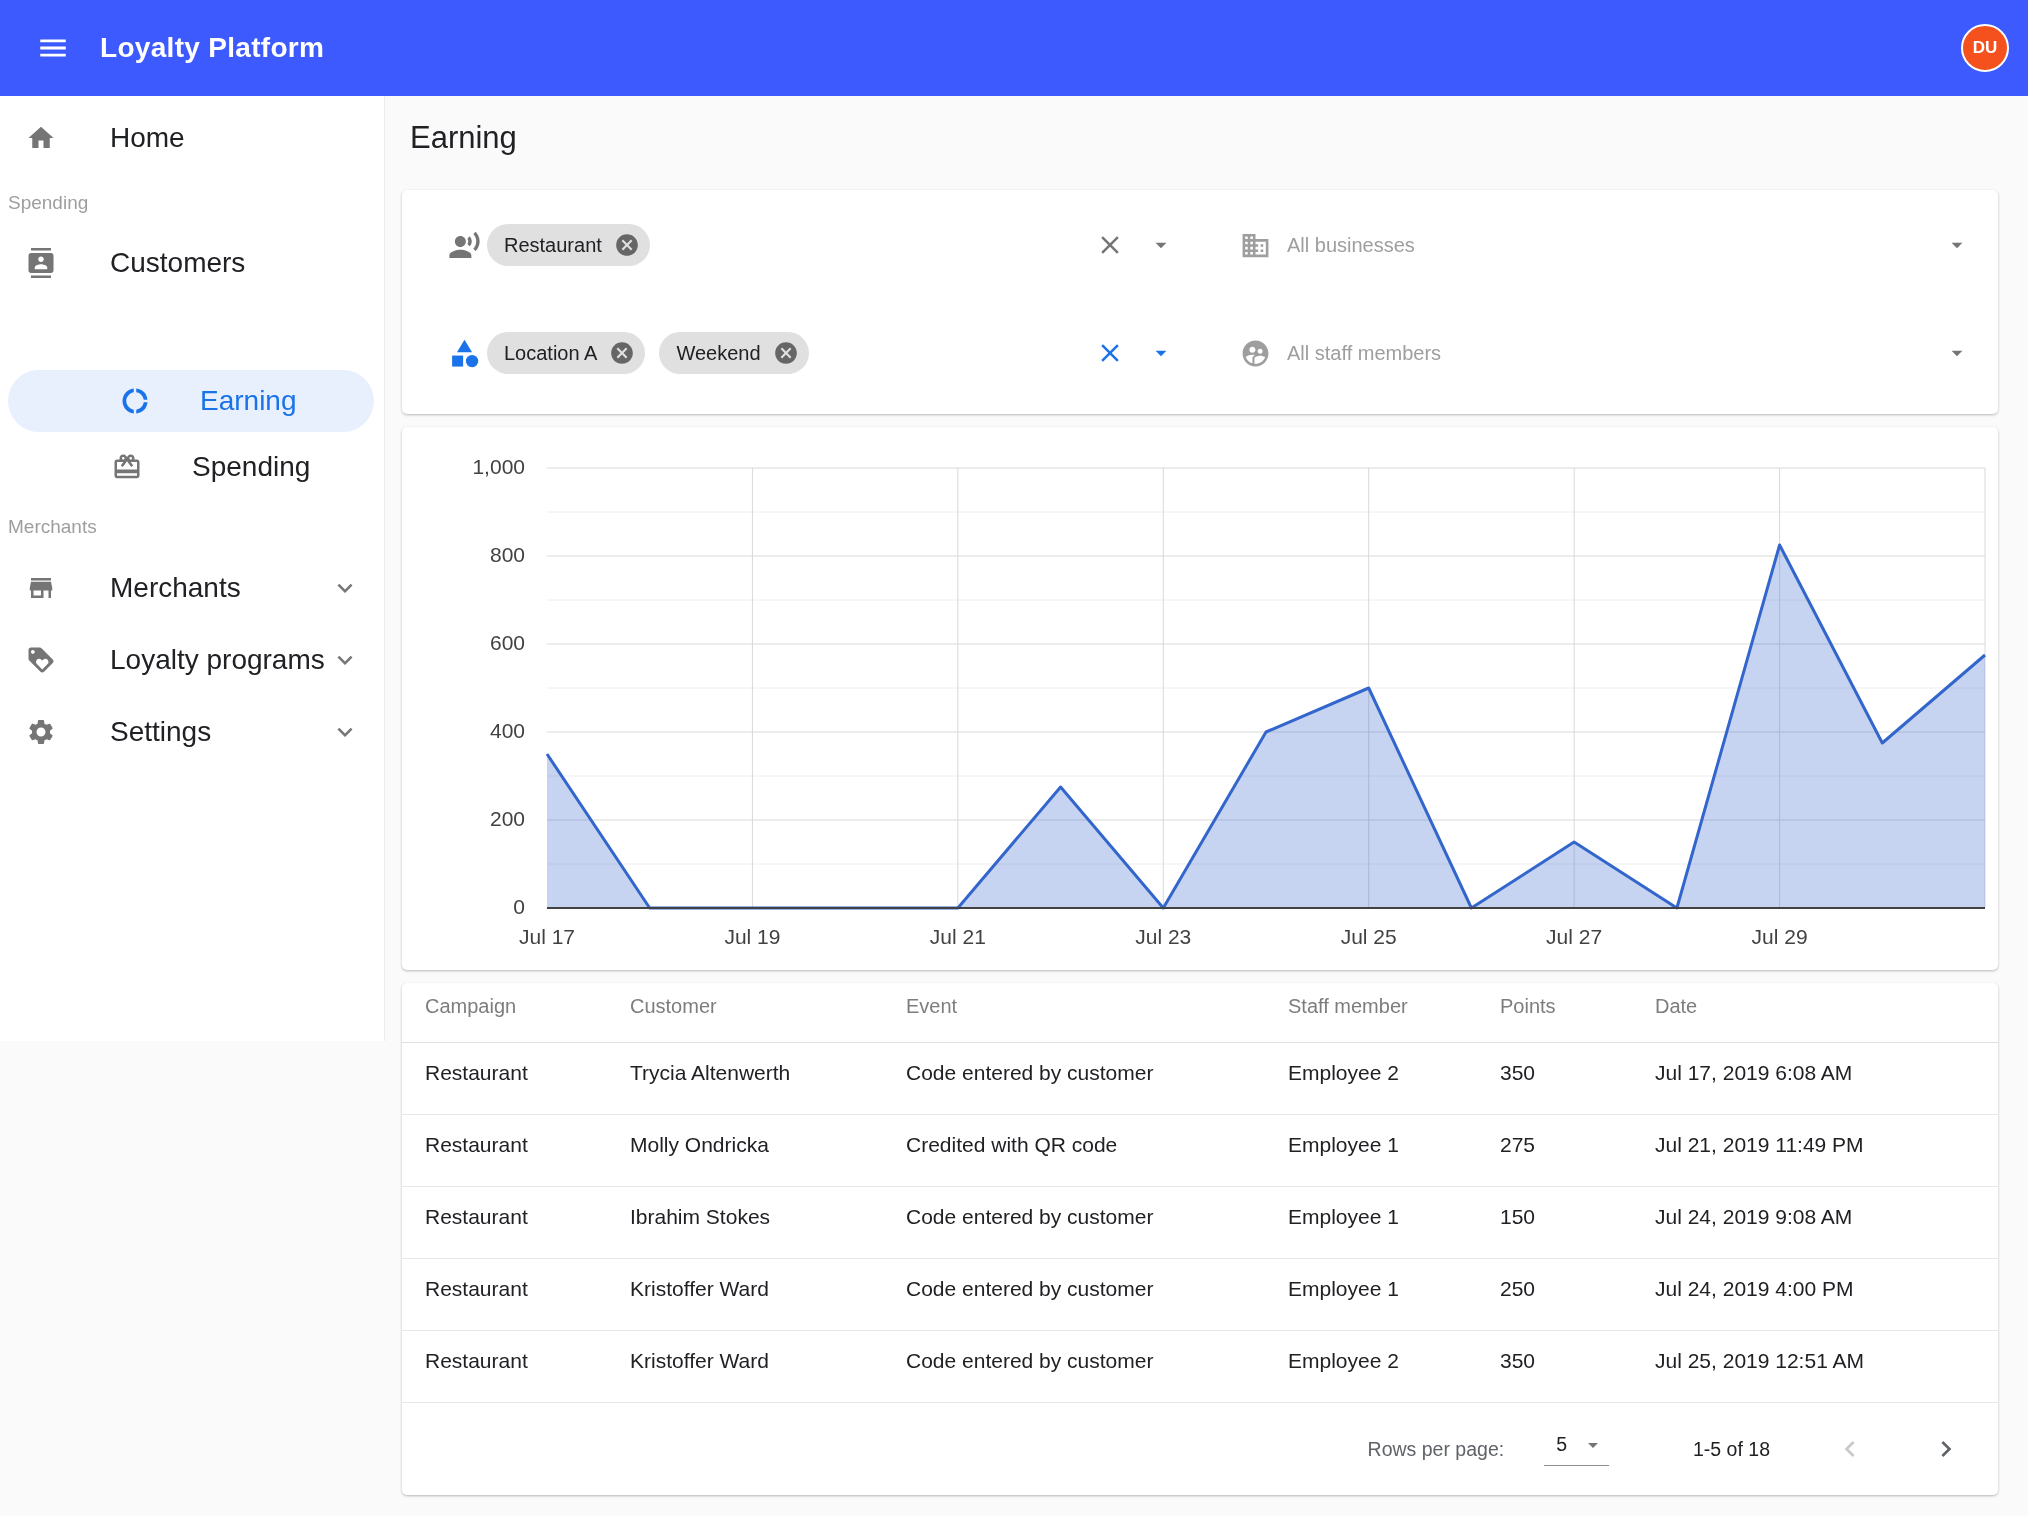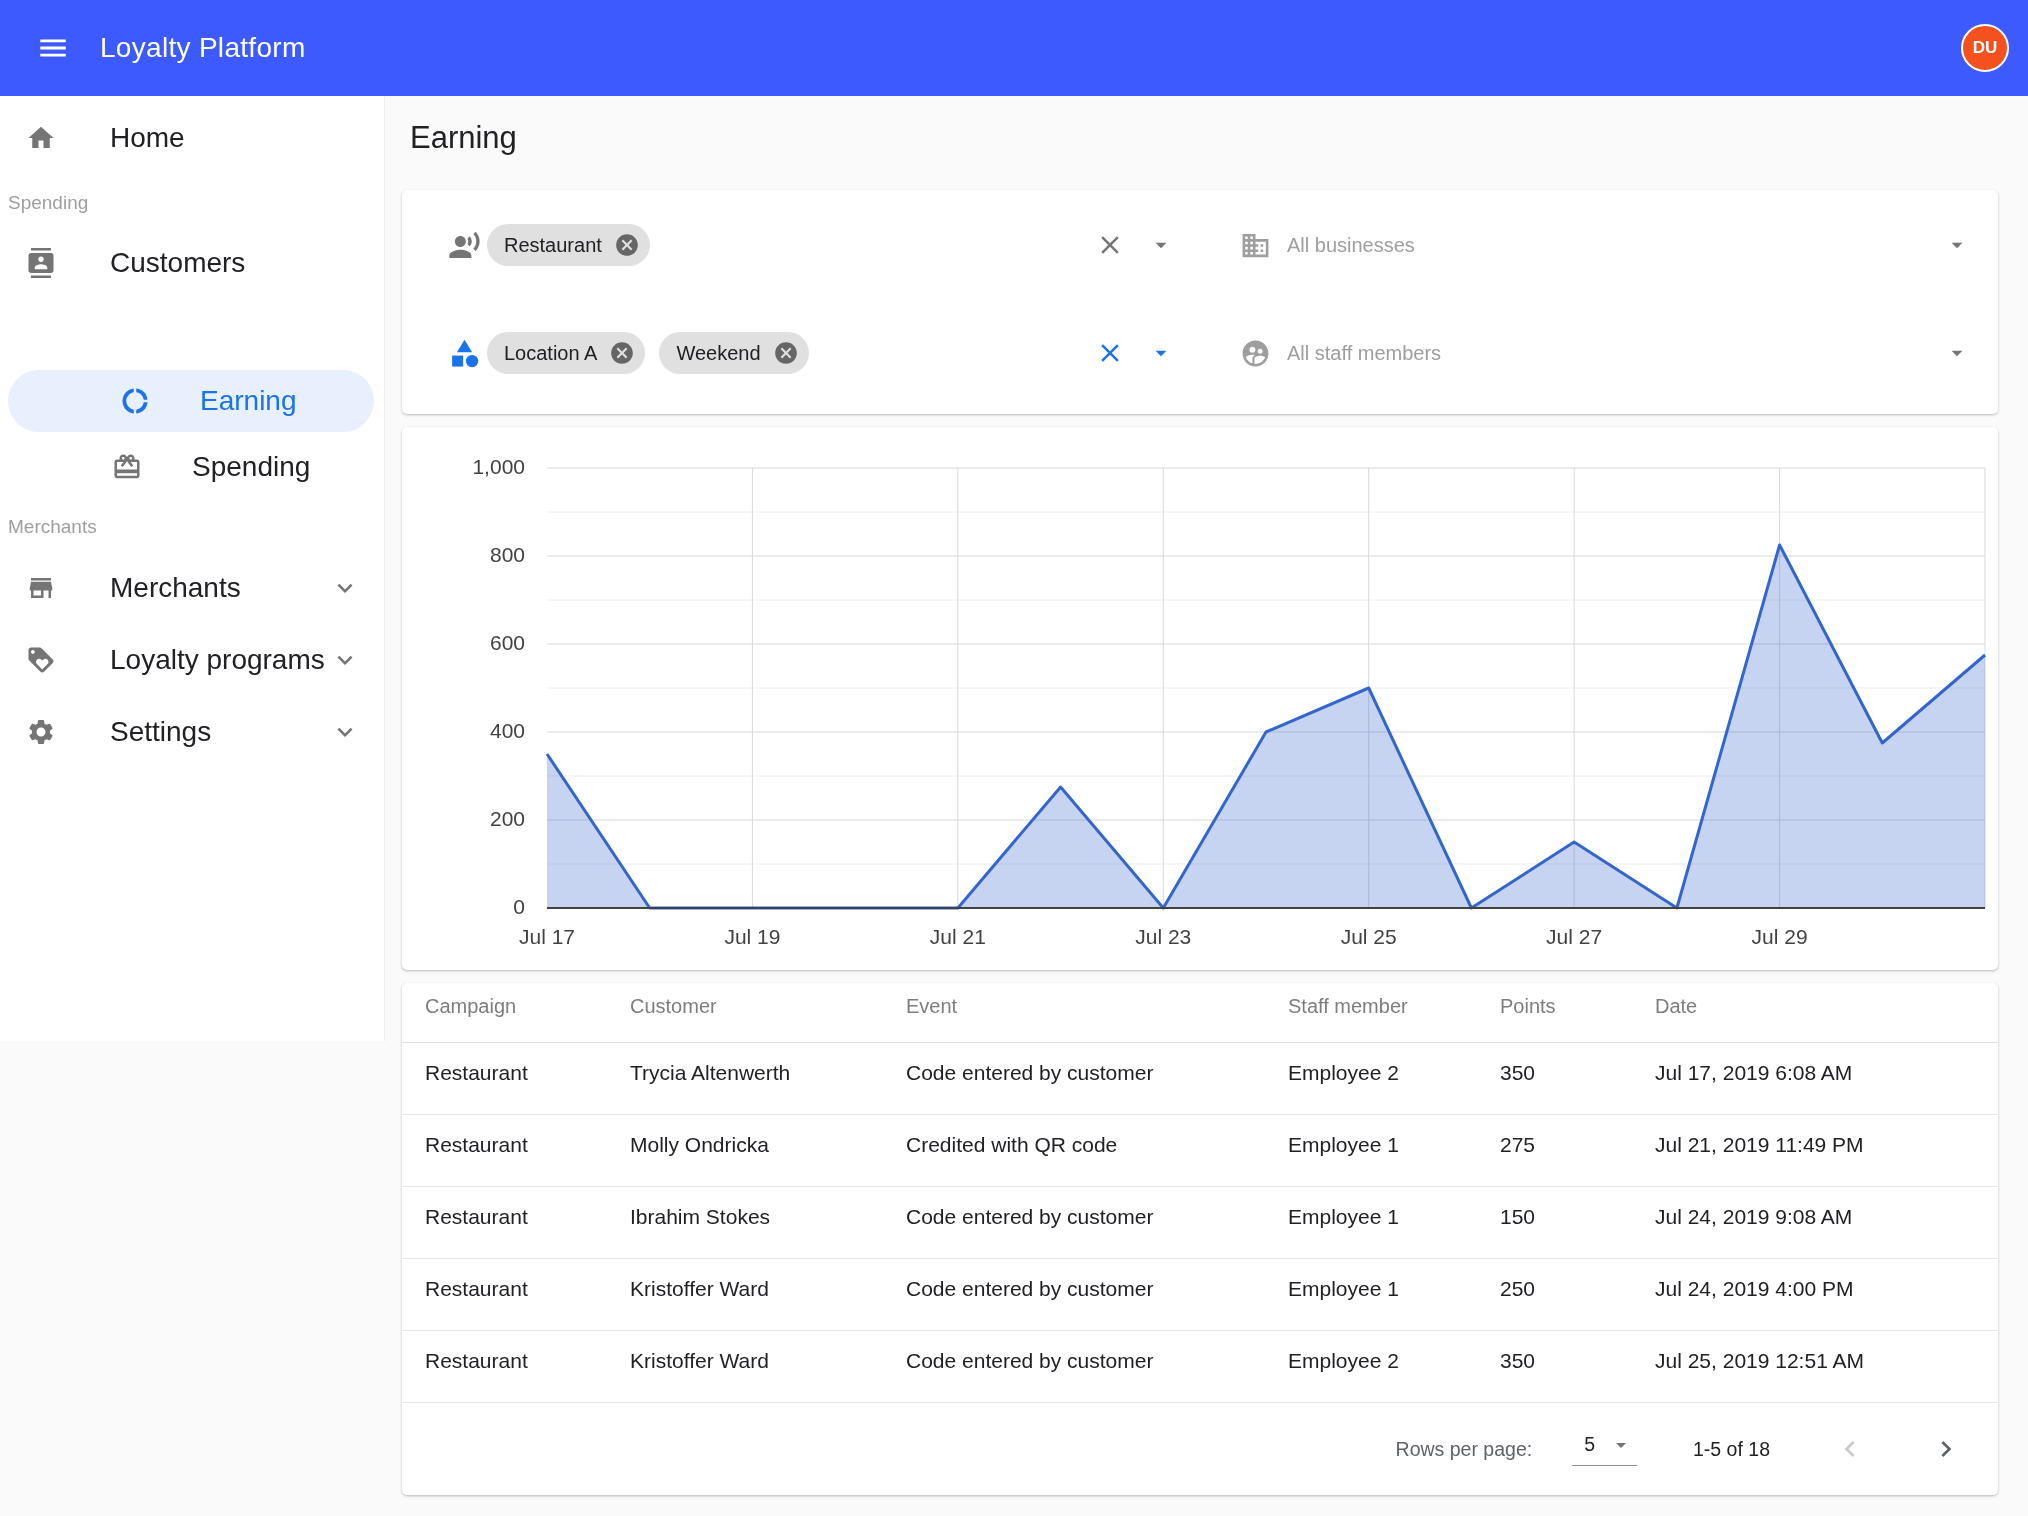--- a/index.html
+++ b/index.html
@@ -3,21 +3,21 @@
 <meta charset="utf-8">
 <style>
   html,body{margin:0;padding:0}
   .screen{position:relative;width:2028px;height:1516px;background:#fafafa;
           font-family:"Liberation Sans","DejaVu Sans",sans-serif;color:#202124;overflow:hidden}
   svg{display:block}
 
   
   .topbar{position:absolute;top:0;left:0;right:0;height:96px;background:#3d5afe;display:flex;align-items:center;z-index:6}
   .menu-btn{margin-left:36px;width:34px;height:34px;color:#fff;cursor:pointer}
-  .app-title{margin:0 0 0 30px;font-size:28px;font-weight:400;color:#fff;letter-spacing:.3px}
+  .app-title{margin:0 0 0 30px;font-size:28px;font-weight:700;color:#fff;letter-spacing:.3px}
   .avatar{position:absolute;right:19px;top:24px;width:44px;height:44px;border-radius:50%;background:#f4511e;
           border:2px solid #fff;display:flex;align-items:center;justify-content:center;color:#fff;font-size:17px;font-weight:700;cursor:pointer}
 
   
   .sidebar{position:absolute;top:96px;left:0;width:384px;height:945px;background:#fff;border-right:1px solid #ededed;z-index:2}
   .side-item{position:absolute;left:0;width:384px;height:66px;cursor:pointer}
   .s-icon{position:absolute;left:26px;top:50%;transform:translateY(-50%);width:30px;height:30px;color:#757575}
   .s-icon svg{width:30px;height:30px}
   .side-item.sub .s-icon{left:112px}
   .s-label{position:absolute;left:110px;top:50%;transform:translateY(-50%);font-size:28px;color:#202124;white-space:nowrap}
@@ -81,21 +81,21 @@
   .right{text-align:left}
   .cell{white-space:nowrap;overflow:hidden;text-overflow:ellipsis}
 
   
   .pagination{position:absolute;left:0;right:0;bottom:0;height:92px;display:flex;align-items:center;
               justify-content:flex-end;padding-right:36px;box-sizing:border-box}
   .pg-label{font-size:19.5px;color:#5f6368}
   .pg-select{display:flex;align-items:center;margin-left:40px;border-bottom:1px solid #8f8f8f;
              padding:0 4px 8px 12px;font-size:19.5px;color:#202124;cursor:pointer}
   .pg-select svg{width:24px;height:24px;color:#757575;margin-left:14px}
-  .pg-range{font-size:19.5px;color:#202124;margin-left:56px}
+  .pg-range{font-size:19.5px;color:#202124;margin-left:84px}
   .pg-btn{width:32px;height:32px;margin-left:64px;color:#5f6368;cursor:pointer}
   .pg-btn svg{width:32px;height:32px}
   .pg-btn.disabled{color:#c9c9c9;cursor:default}
 </style>
 </head>
 <body>
 
 <div class="screen">
 
   <header class="topbar">

